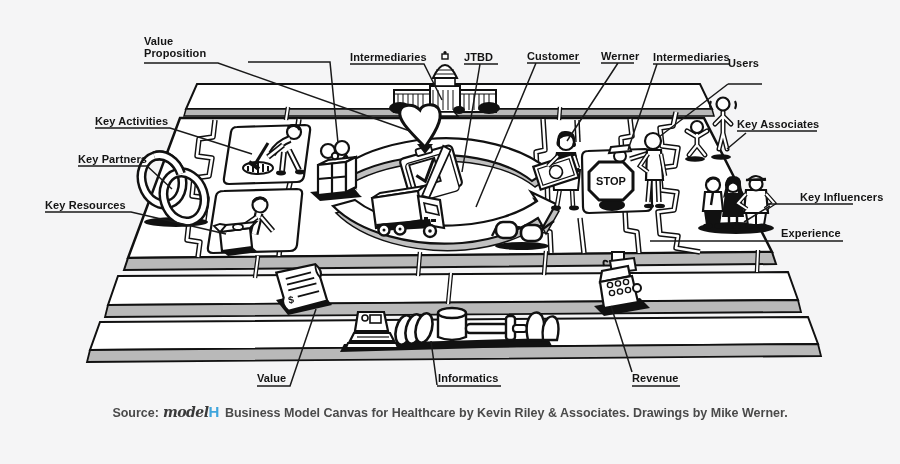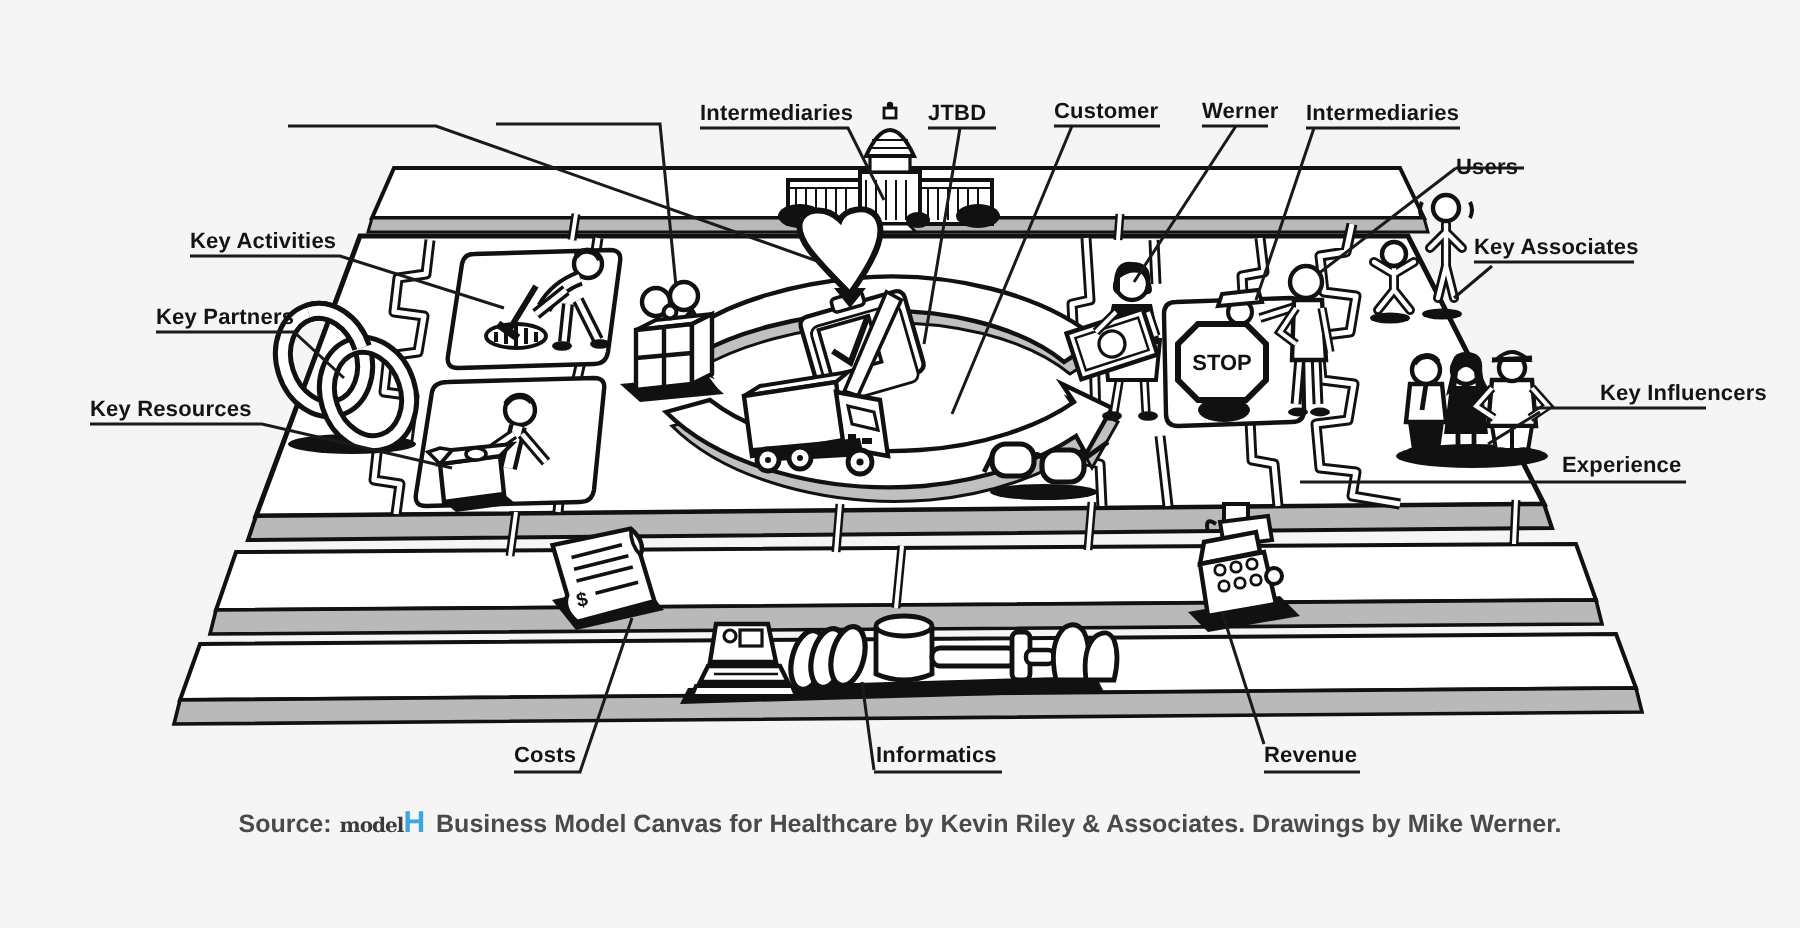--- a/index.html
+++ b/index.html
@@ -4,21 +4,21 @@
 <style>
   html,body{margin:0;padding:0;background:#e9e9ea;}
   .stage{position:relative;width:900px;height:464px;background:#f5f5f6;overflow:hidden;
          font-family:"Liberation Sans",sans-serif;}
   .art{position:absolute;left:0;top:0;z-index:1;}
   .lbl{position:absolute;z-index:3;font-weight:bold;font-size:11px;line-height:1.12;
        color:#141414;letter-spacing:.1px;white-space:nowrap;}
   .lbl.wrap{white-space:normal;}
   .src{position:absolute;z-index:3;left:0;right:0;top:403px;text-align:center;
        font-weight:bold;font-size:12.5px;color:#4a4a4a;}
-  .src .brand-model{font-family:"DejaVu Serif",serif;font-size:10px;
+  .src .brand-model{font-family:"DejaVu Serif",serif;font-style:italic;font-size:14px;
        letter-spacing:-.5px;color:#3a3a3a;margin-left:4px;}
   .src .brand-h{color:#3fa5dc;font-weight:800;font-size:15px;letter-spacing:-1px;margin-right:3px;}
 </style>
 </head>
 <body>
 
 <div class="stage">
 
 <svg class="art" width="900" height="464" viewBox="0 0 900 464">
 
@@ -373,33 +373,34 @@
     <path d="M650,241 L843,241"></path>
     <path d="M95,128 L170,128 L252,154"></path>
     <path d="M78,166 L147,166 L172,189"></path>
     <path d="M45,212 L131,212 L226,234"></path>
     <path d="M257,386 L290,386 L316,309"></path>
     <path d="M437,386 L501,386 M437,385 L431,341"></path>
     <path d="M632,386 L680,386 M632,372 L611,306"></path>
   </g>
 </svg>
 
+<div class="lbl wrap" style="left:144px;top:35px;width:72px">Value Proposition</div>
 <div class="lbl" style="left:350px;top:51px">Intermediaries</div>
 <div class="lbl" style="left:464px;top:51px">JTBD</div>
 <div class="lbl" style="left:527px;top:50px">Customer</div>
 <div class="lbl" style="left:601px;top:50px">Werner</div>
 <div class="lbl" style="left:653px;top:51px">Intermediaries</div>
-<div class="lbl" style="left:728px;top:78px">Users</div>
+<div class="lbl" style="left:728px;top:57px">Users</div>
 <div class="lbl" style="left:737px;top:118px">Key Associates</div>
 <div class="lbl" style="left:800px;top:191px">Key Influencers</div>
 <div class="lbl" style="left:781px;top:227px">Experience</div>
 <div class="lbl" style="left:95px;top:115px">Key Activities</div>
 <div class="lbl" style="left:78px;top:153px">Key Partners</div>
 <div class="lbl" style="left:45px;top:199px">Key Resources</div>
-<div class="lbl" style="left:257px;top:372px">Costs</div>
+<div class="lbl" style="left:257px;top:372px">Value</div>
 <div class="lbl" style="left:438px;top:372px">Informatics</div>
 <div class="lbl" style="left:632px;top:372px">Revenue</div>
 
 <div class="src">
   <span>Source:</span><span class="brand-model">model</span><span class="brand-h">H</span>
   <span>Business Model Canvas for Healthcare by Kevin Riley &amp; Associates. Drawings by Mike Werner.</span>
 </div>
 
 </div>
 

